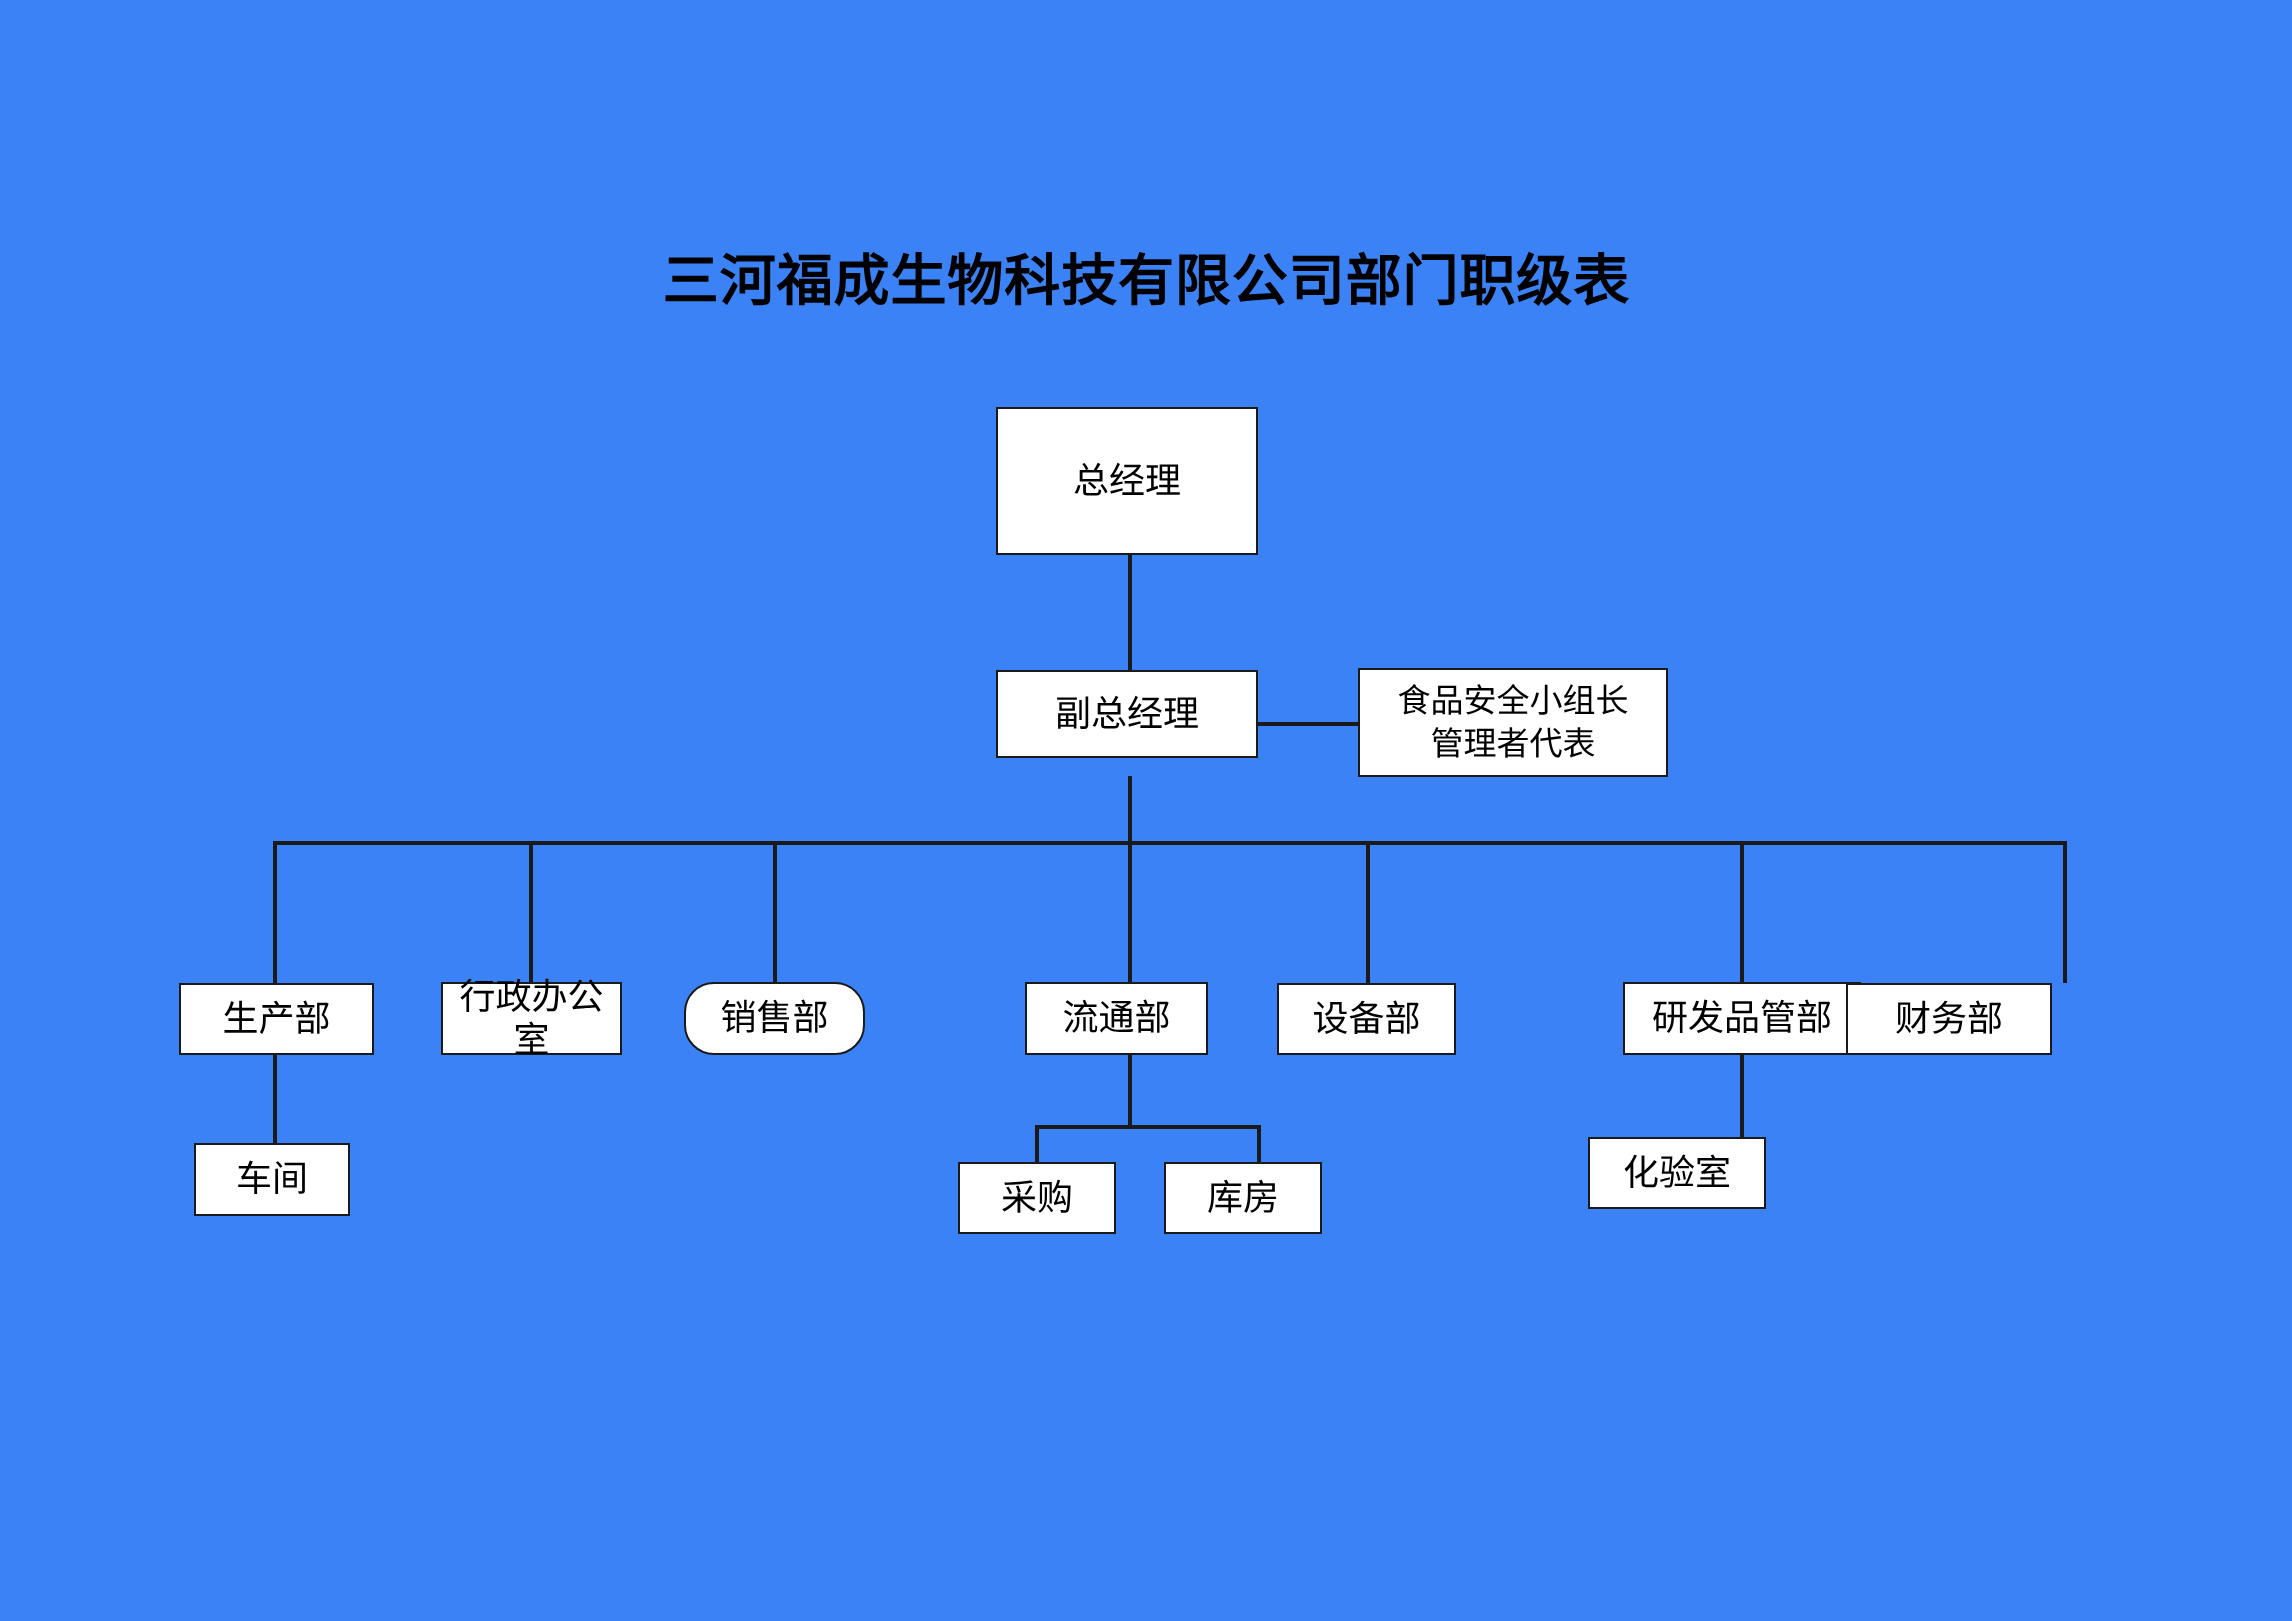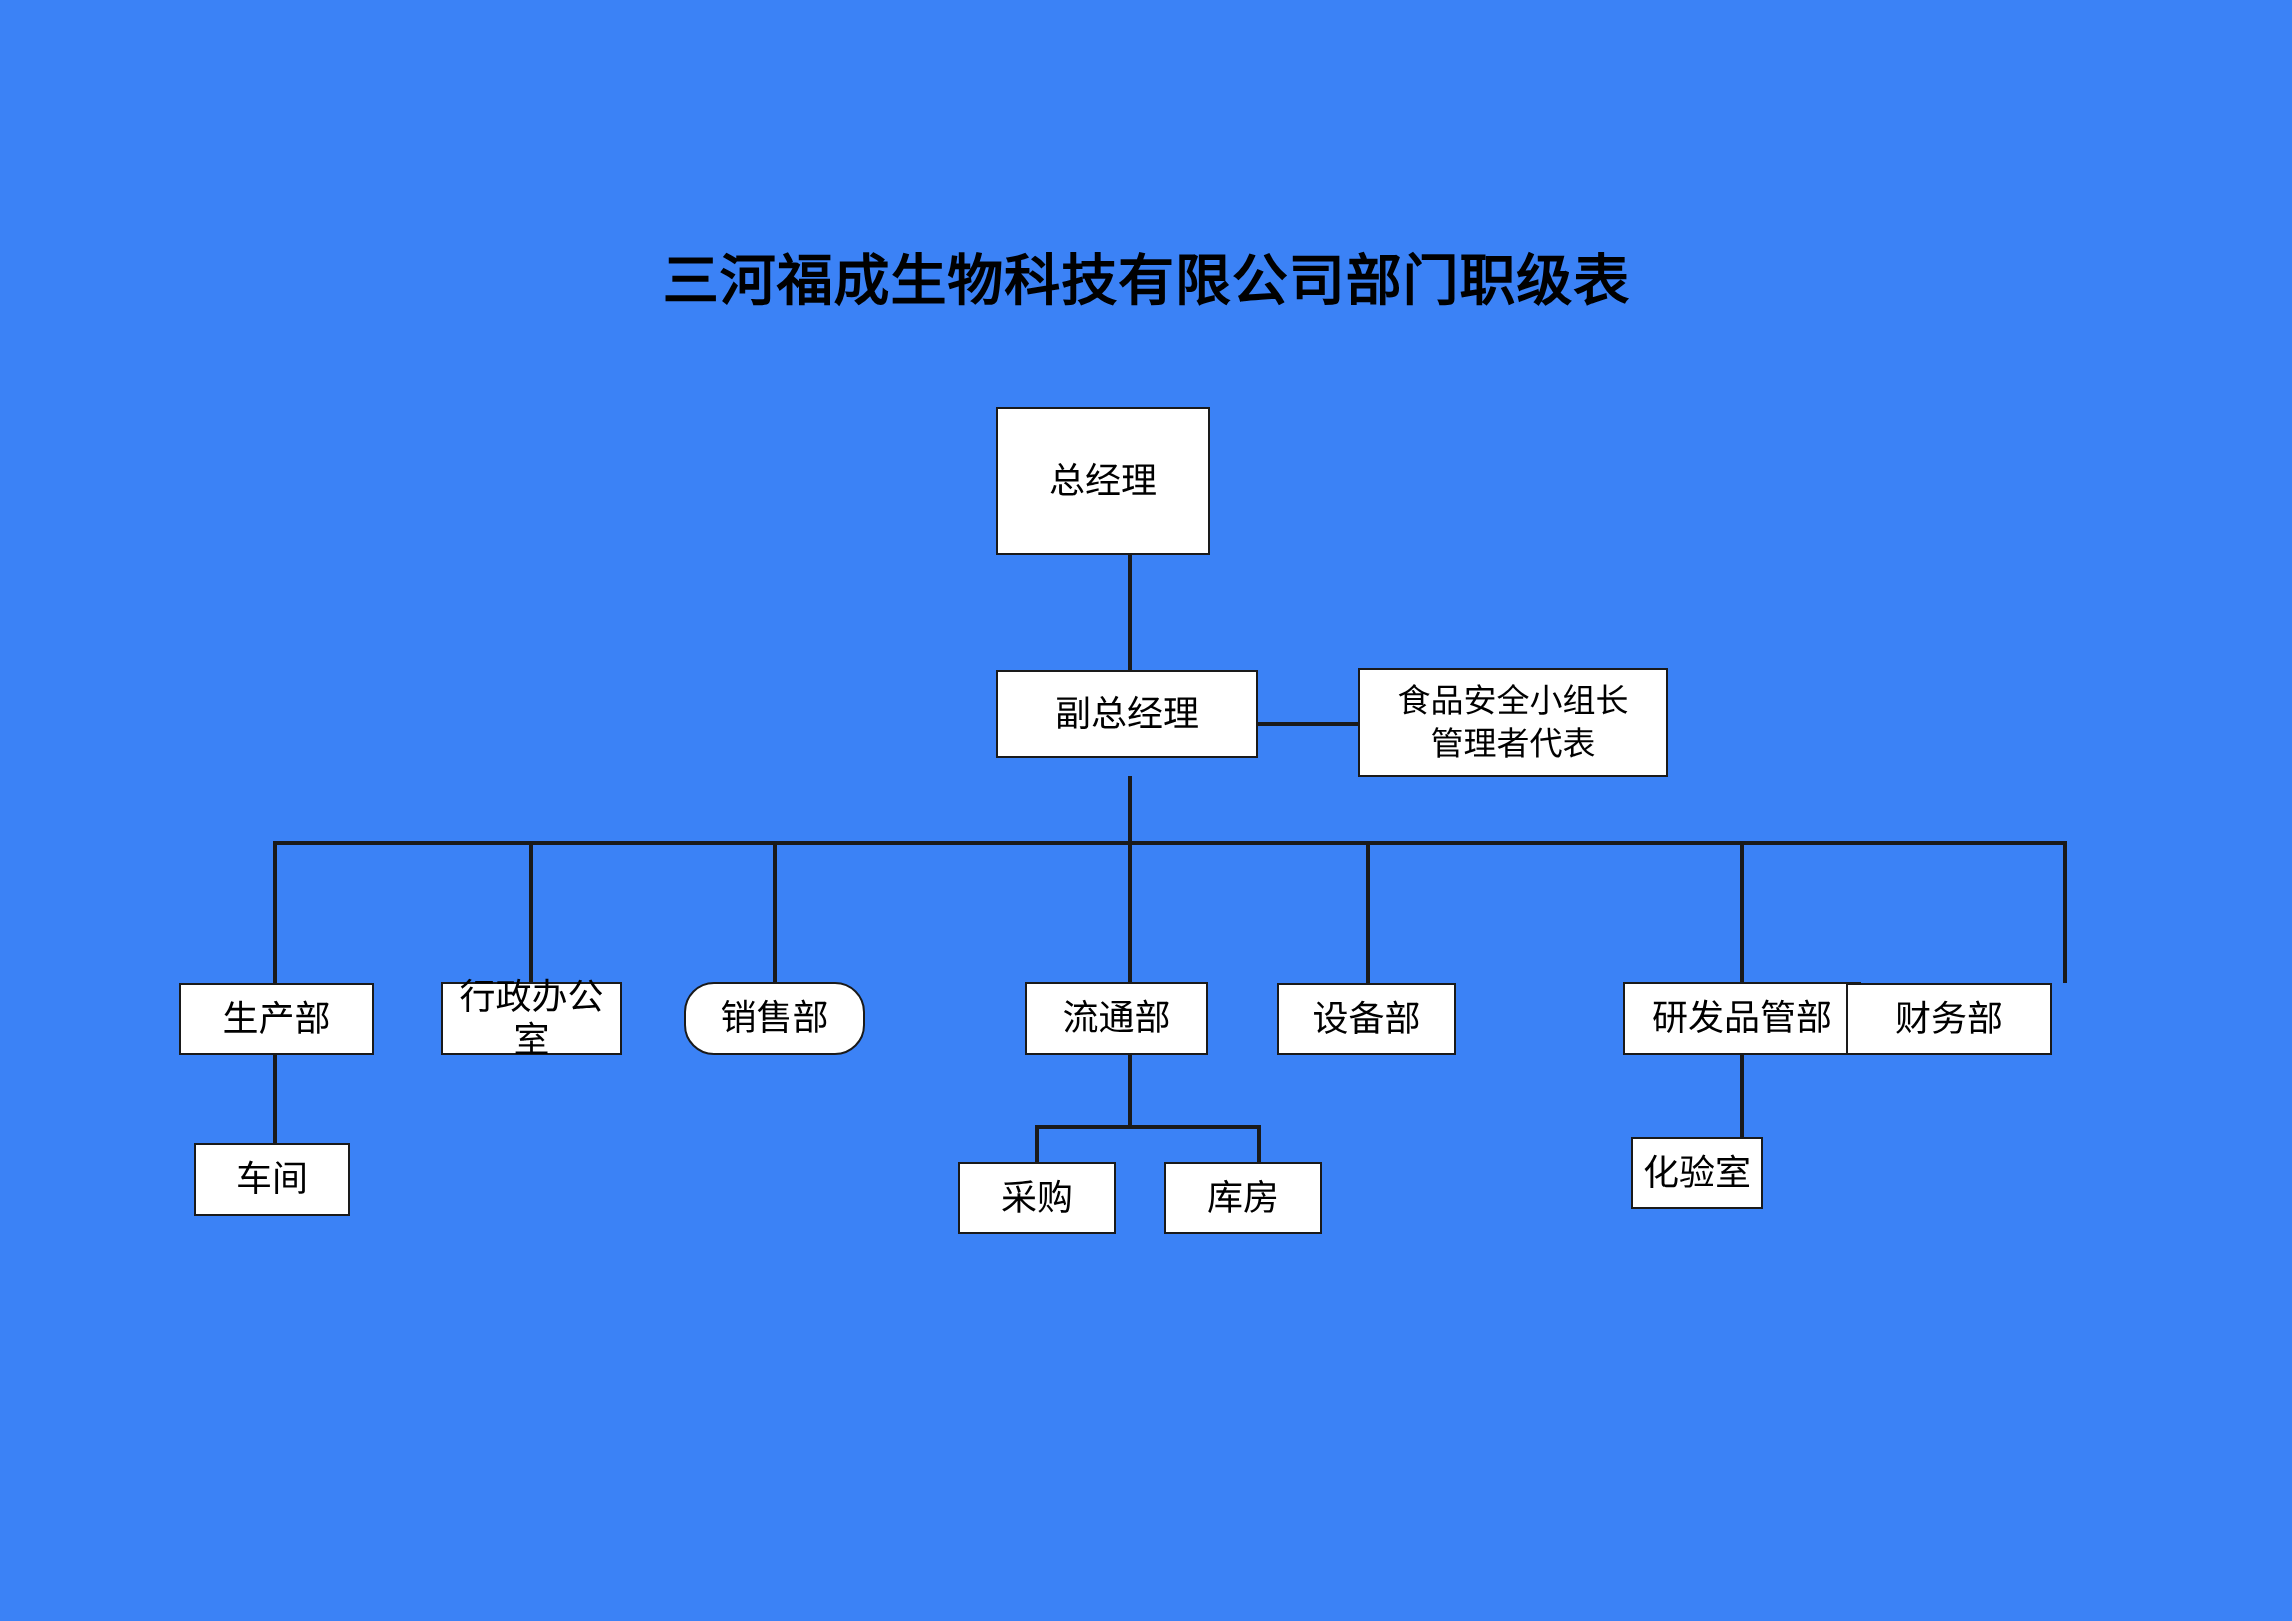--- a/index.html
+++ b/index.html
@@ -82,21 +82,21 @@
 
   <div class="conn v" style="left:273px; top:1055px; height:90px;"></div>
 
   <div class="conn v" style="left:1128px; top:1055px; height:72px;"></div>
   <div class="conn h" style="left:1035px; top:1125px; width:226px;"></div>
   <div class="conn v" style="left:1035px; top:1125px; height:39px;"></div>
   <div class="conn v" style="left:1257px; top:1125px; height:39px;"></div>
 
   <div class="conn v" style="left:1740px; top:1055px; height:86px;"></div>
 
-  <div class="node" style="left:996px; top:407px; width:214px; height:148px;">
+  <div class="node" style="left:996px; top:407px; width:262px; height:148px;">
     <span class="lbl">总经理</span>
   </div>
 
   <div class="node" style="left:996px; top:670px; width:262px; height:88px;align-items:center;">
     <span class="lbl">副总经理</span>
   </div>
 
   <div class="node two-line" style="left:1358px; top:668px; width:310px; height:109px;">
     <span class="lbl">食品安全小组长
 管理者代表</span>
@@ -135,18 +135,18 @@
   </div>
 
   <div class="node" style="left:958px; top:1162px; width:158px; height:72px;">
     <span class="lbl">采购</span>
   </div>
 
   <div class="node" style="left:1164px; top:1162px; width:158px; height:72px;">
     <span class="lbl">库房</span>
   </div>
 
-  <div class="node" style="left:1631px; top:1137px; width:132px; height:72px;">
+  <div class="node" style="left:1588px; top:1137px; width:178px; height:72px;">
     <span class="lbl">化验室</span>
   </div>
 
 </div>
 
 
 </body></html>

